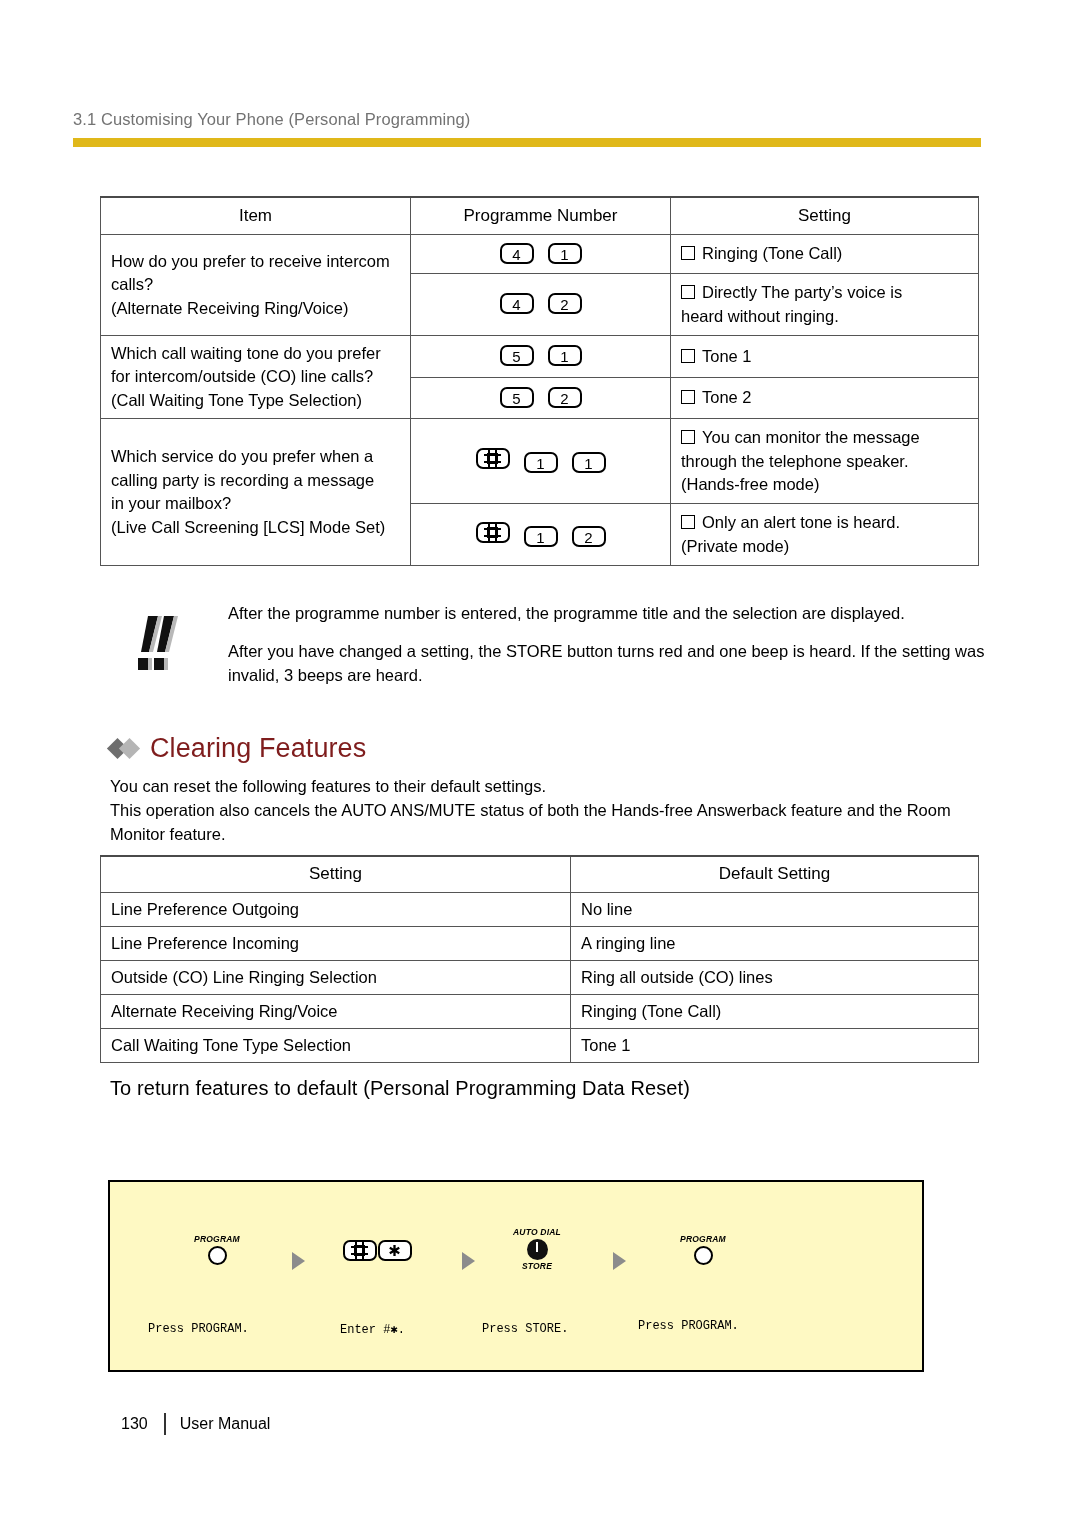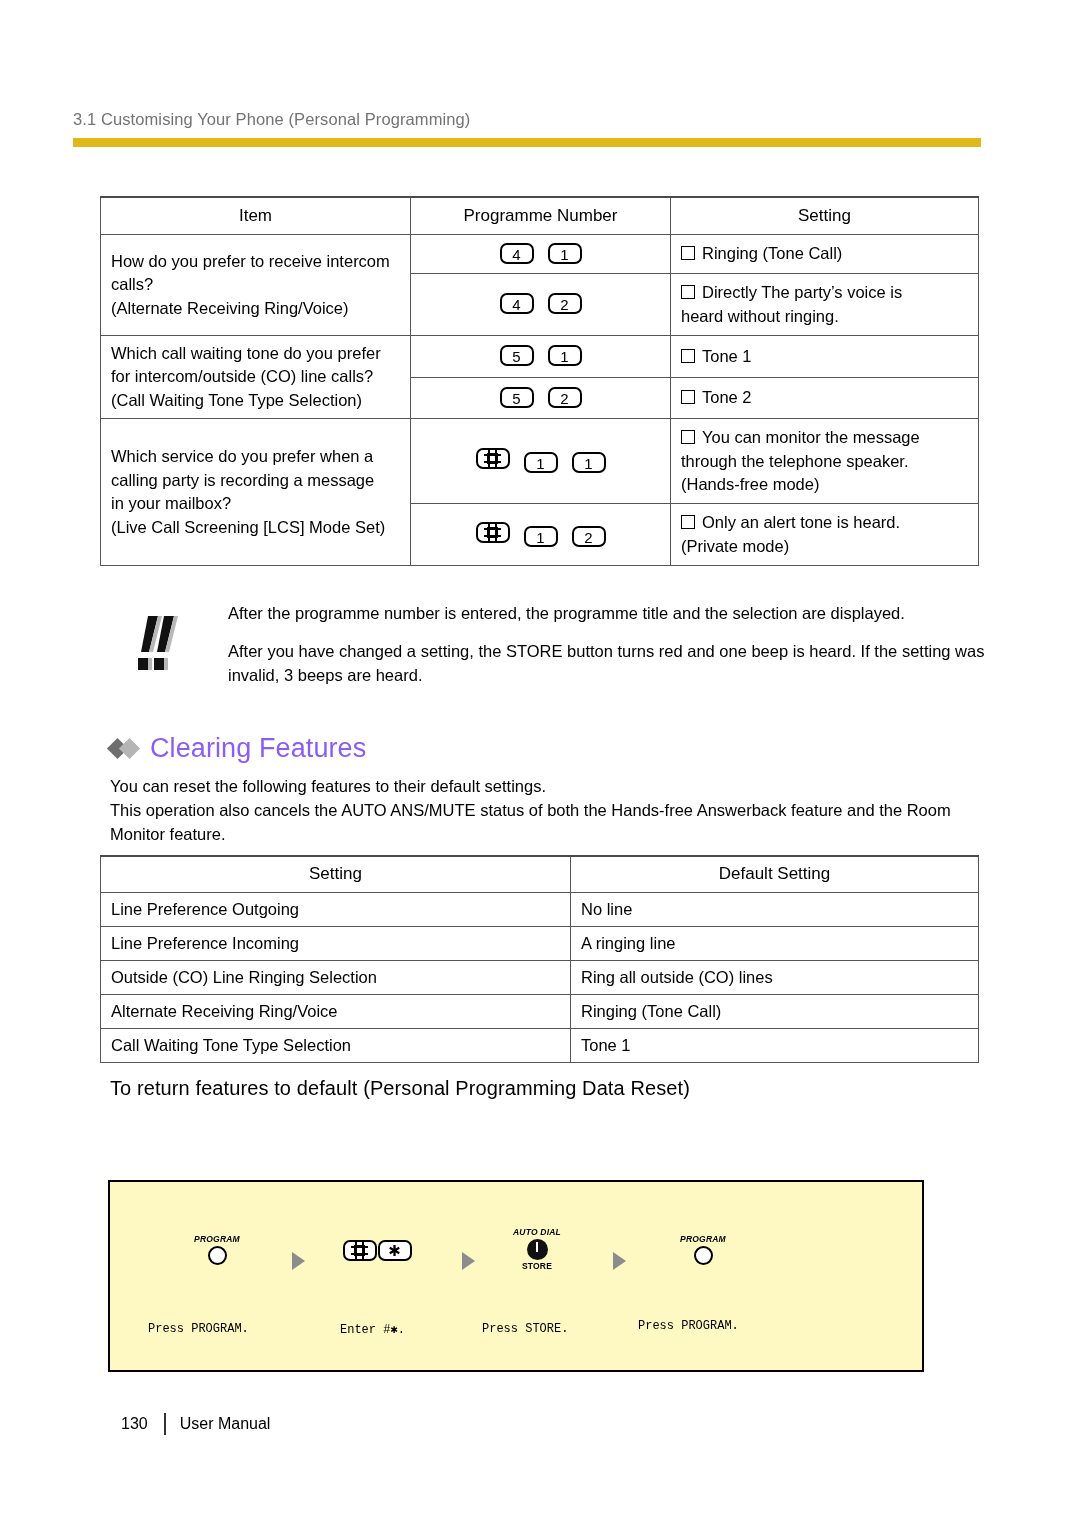--- a/index.html
+++ b/index.html
@@ -181,21 +181,21 @@
   }
   .diamond {
     width: 15px;
     height: 15px;
     transform: rotate(45deg);
     display: inline-block;
   }
   .diamond.d1 { background: #6e6e6e; }
   .diamond.d2 { background: #b5b5b5; margin-left: -3px; }
   .sec-heading-text {
-    color: #8b5cf6;
+    color: #7f1d1d;
     font-size: 27px;
     margin-left: 13px;
     letter-spacing: 0.1px;
     white-space: nowrap;
   }
 
   .sec-para {
     position: absolute;
     left: 110px;
     top: 775px;
@@ -247,20 +247,21 @@
   .btn-caption-top {
     font-size: 8.5px;
     font-style: italic;
     font-weight: bold;
     letter-spacing: 0.2px;
     white-space: nowrap;
     margin-bottom: 2px;
   }
   .btn-caption-bottom {
     font-size: 8.5px;
+    font-style: italic;
     font-weight: bold;
     letter-spacing: 0.2px;
     white-space: nowrap;
     margin-top: 1px;
   }
   .btn-circle {
     width: 19px;
     height: 19px;
     border: 2.3px solid #000;
     border-radius: 50%;

